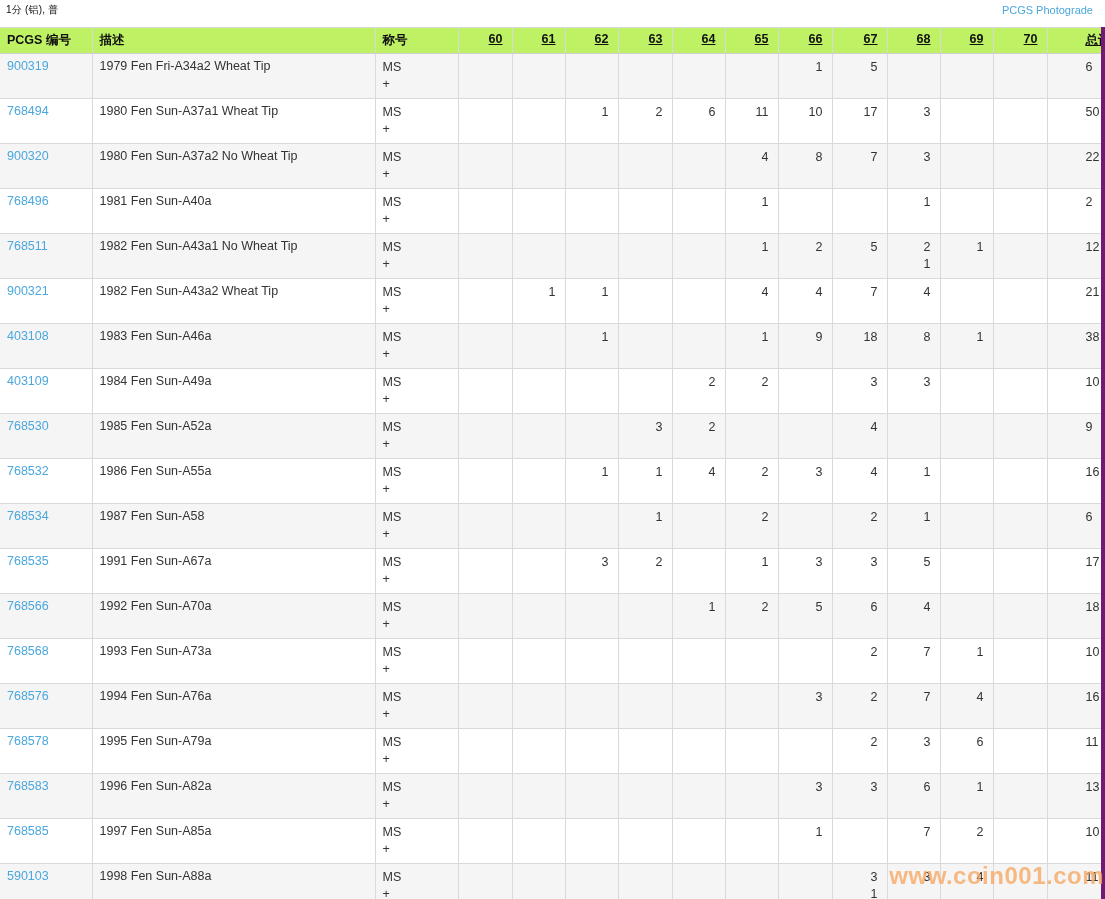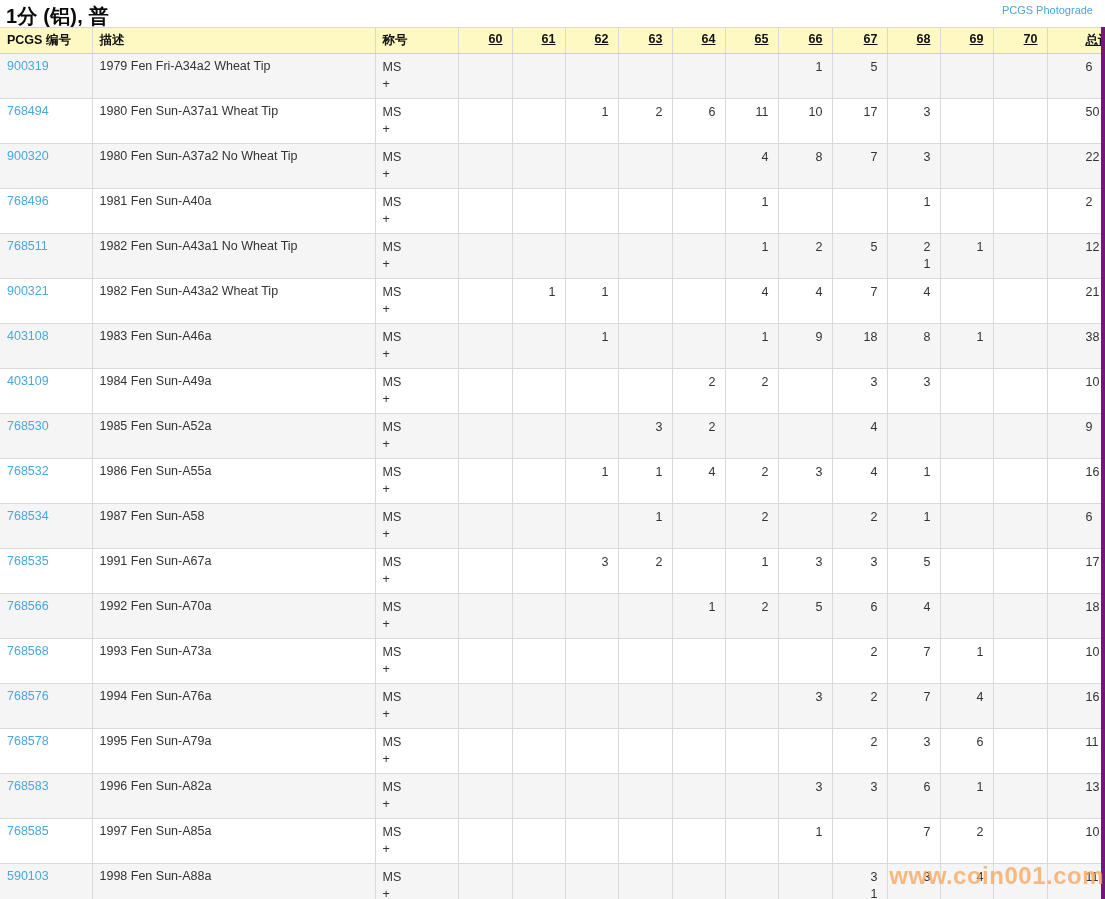--- a/index.html
+++ b/index.html
@@ -10,32 +10,32 @@
     --head-ink:#111111;
     --bottom:#191b1f;
     --watermark:rgba(246,166,95,0.78);
   }
   *{box-sizing:border-box;}
   html,body{margin:0;padding:0;background:#ffffff;}
   body{font-family:"Liberation Sans","DejaVu Sans",sans-serif;}
   .page{position:relative;width:1105px;height:899px;background:#fff;overflow:hidden;}
 
   .top-bar{position:relative;height:27px;width:100%;}
-  .page-title{position:absolute;left:6px;top:3px;font-size:20px;font-weight:bold;color:#0a0a0a;letter-spacing:0.2px;}
+  .page-title{position:absolute;left:6px;top:3px;font-size:10px;font-weight:normal;color:#0a0a0a;letter-spacing:0.2px;}
   .photograde-link{position:absolute;right:12px;top:4px;font-size:11px;color:var(--link-blue);text-decoration:none;cursor:pointer;}
 
   table.pop{width:1103px;border-collapse:collapse;table-layout:fixed;border-top:1px solid #c9c9c9;border-bottom:2px solid var(--bottom);}
   col.c-no{width:92px;} col.c-desc{width:283px;} col.c-desig{width:83px;}
   col.c-g{width:53px;} col.c-g4{width:54px;} col.c-g67{width:55px;} col.c-tot{width:56px;}
 
   th,td{border:1px solid var(--grid);vertical-align:top;overflow:hidden;}
   th:first-child,td:first-child{border-left:none;}
   th:last-child,td:last-child{border-right:4px solid #701a75;padding-left:38px;}
 
-  thead th{background:#fef9c3;color:var(--head-ink);font-size:12.5px;font-weight:bold;text-align:left;
+  thead th{background:#bef264;color:var(--head-ink);font-size:12.5px;font-weight:bold;text-align:left;
            padding:4px 9px 4px 7px;height:22px;border-bottom:1px solid #cfcfcf;white-space:nowrap;}
   thead th.num{text-align:right;text-decoration:underline;}
 
   tbody td{height:45px;font-size:12.5px;color:var(--ink);padding:5px 9px 4px 7px;background:#fff;}
   tbody tr:nth-child(odd) td{background:var(--stripe);}
   td.num{text-align:right;}
   .line{display:block;height:17px;line-height:17px;white-space:nowrap;}
   a.pcgs-link{color:var(--link-blue);text-decoration:none;cursor:pointer;}
   .desig .line{color:#333;}
 

